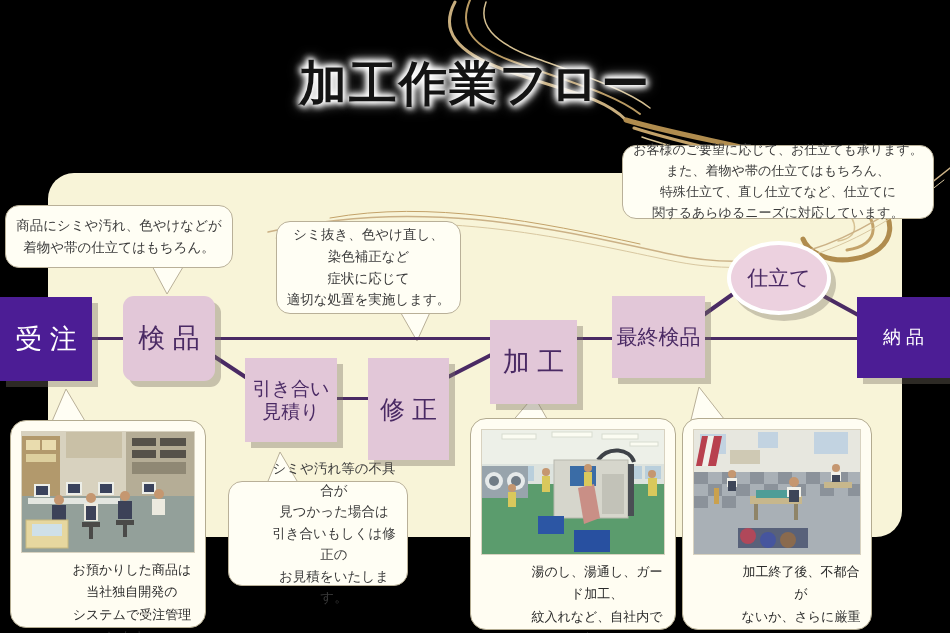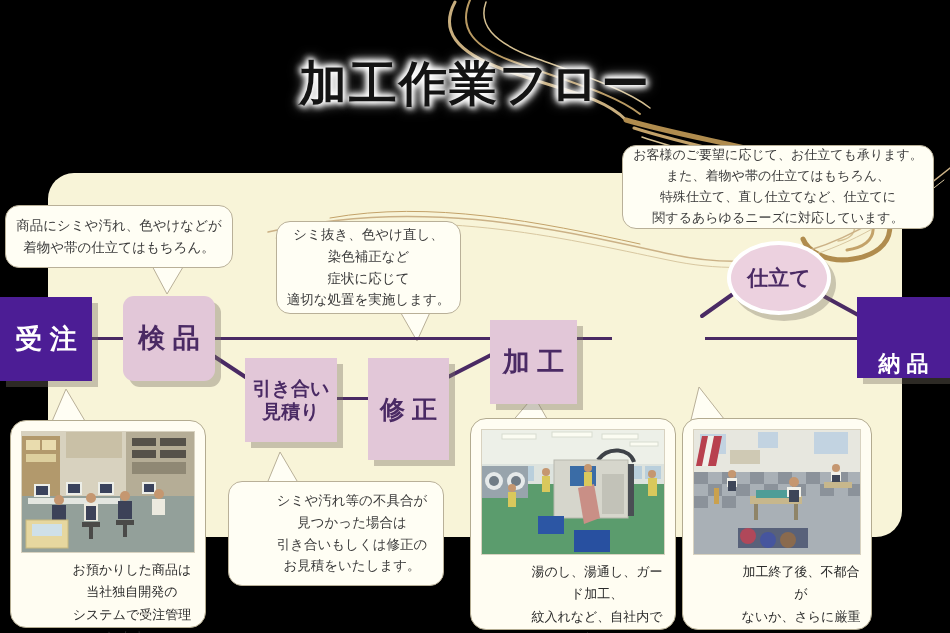--- a/index.html
+++ b/index.html
@@ -20,48 +20,48 @@
     position:absolute;left:285px;top:52px;width:380px;text-align:center;z-index:7;
     font-family:"Liberation Serif","DejaVu Serif",serif;font-weight:bold;
     font-size:48px;letter-spacing:2px;color:#141414;
     text-shadow:0 0 4px #fff,0 0 8px #fff,0 0 14px #fff,2px 2px 6px #fff,-2px -2px 6px #fff;
   }
   
   .connector{position:absolute;height:3px;background:#4a2a64;z-index:3;}
   
   .node{
     position:absolute;display:flex;align-items:center;justify-content:center;
-    font-weight:bold;z-index:6;box-shadow:6px 6px 0 rgba(118,110,98,.38);
+    font-weight:normal;z-index:6;box-shadow:6px 6px 0 rgba(118,110,98,.38);
   }
   .node.dark{background:#4c1d95;color:#ffffff;}
   .node.pink{background:#e2c7d8;color:#4a2a64;}
   .node .lbl{white-space:pre-line;text-align:center;line-height:1.22;}
   .n-juchu {left:0;   top:297px;width:92px;height:84px;font-size:27px;}
   .n-kenpin{left:123px;top:296px;width:92px;height:85px;font-size:27px;border-radius:11px;}
   .n-hikiai{left:245px;top:358px;width:92px;height:84px;font-size:19px;}
   .n-shusei{left:368px;top:358px;width:81px;height:102px;font-size:25px;}
   .n-kako  {left:490px;top:296px;width:87px;height:84px;font-size:27px;margin-top:24px;}
   .n-saishu{left:612px;top:296px;width:93px;height:82px;font-size:21px;}
-  .n-nohin {left:857px;top:297px;width:93px;height:81px;font-size:22px;align-items:flex-end;}
+  .n-nohin {left:857px;top:297px;width:93px;height:81px;font-size:18px;}
   .n-shitate{
     left:727px;top:241px;width:96px;height:66px;border-radius:50%;
     background:#ecd1df;color:#4a2a64;border:4px solid #fff;font-size:21px;
     box-shadow:5px 6px 0 rgba(118,110,98,.35);
   }
   
   .callout{
     position:absolute;z-index:4;background:#fffef4;border:1px solid #b9b098;
     border-radius:14px;color:#3b3b3b;text-align:center;white-space:pre-line;
     display:flex;align-items:center;justify-content:center;
     font-size:13.5px;line-height:1.6;box-sizing:border-box;padding:4px 8px;
   }
   .c-kenpin  {left:5px;  top:205px;width:228px;height:63px;}
   .c-shusei  {left:276px;top:221px;width:185px;height:93px;}
-  .c-shitate {left:622px;top:145px;width:312px;height:84px;font-size:13px;}
-  .c-mitsumori{left:228px;top:481px;width:216px;height:105px;padding-left:40px;}
+  .c-shitate {left:622px;top:145px;width:312px;height:74px;font-size:13px;}
+  .c-mitsumori{left:228px;top:481px;width:180px;height:105px;padding-left:40px;}
   
   .card{
     position:absolute;z-index:4;background:#fffdf2;border:1px solid #b3ab90;
     border-radius:16px;box-sizing:border-box;padding:10px 10px 6px;text-align:center;
   }
   .card .photo{display:block;margin:0 auto;border:1px solid #d8d2c0;}
   .card .caption{
     margin-top:6px;font-size:13px;line-height:1.72;color:#2b2b2b;white-space:pre-line;margin-left:48px;
   }
   .card-juchu{left:10px; top:420px;width:196px;height:208px;}
@@ -122,20 +122,23 @@
   </div>
   <div class="node pink n-hikiai">
     <span class="lbl">引き合い
 見積り</span>
   </div>
   <div class="node pink n-shusei">
     <span class="lbl">修 正</span>
   </div>
   <div class="node pink n-kako">
     <span class="lbl">加 工</span>
+  </div>
+  <div class="node pink n-saishu">
+    <span class="lbl">最終検品</span>
   </div>
   <div class="node n-shitate">
     <span class="lbl">仕立て</span>
   </div>
   <div class="node dark n-nohin">
     <span class="lbl">納 品</span>
   </div>
 
   <div class="callout c-kenpin">商品にシミや汚れ、色やけなどが
 着物や帯の仕立てはもちろん。</div>

